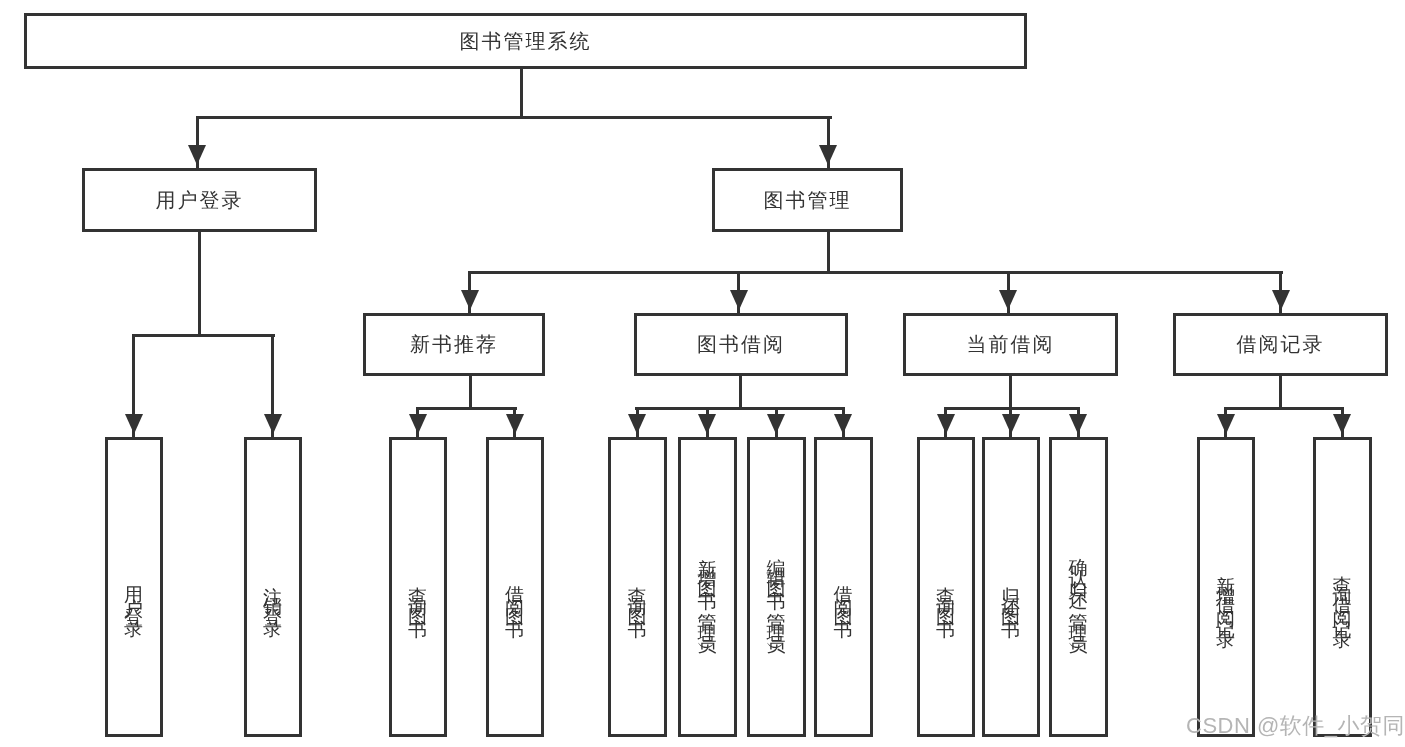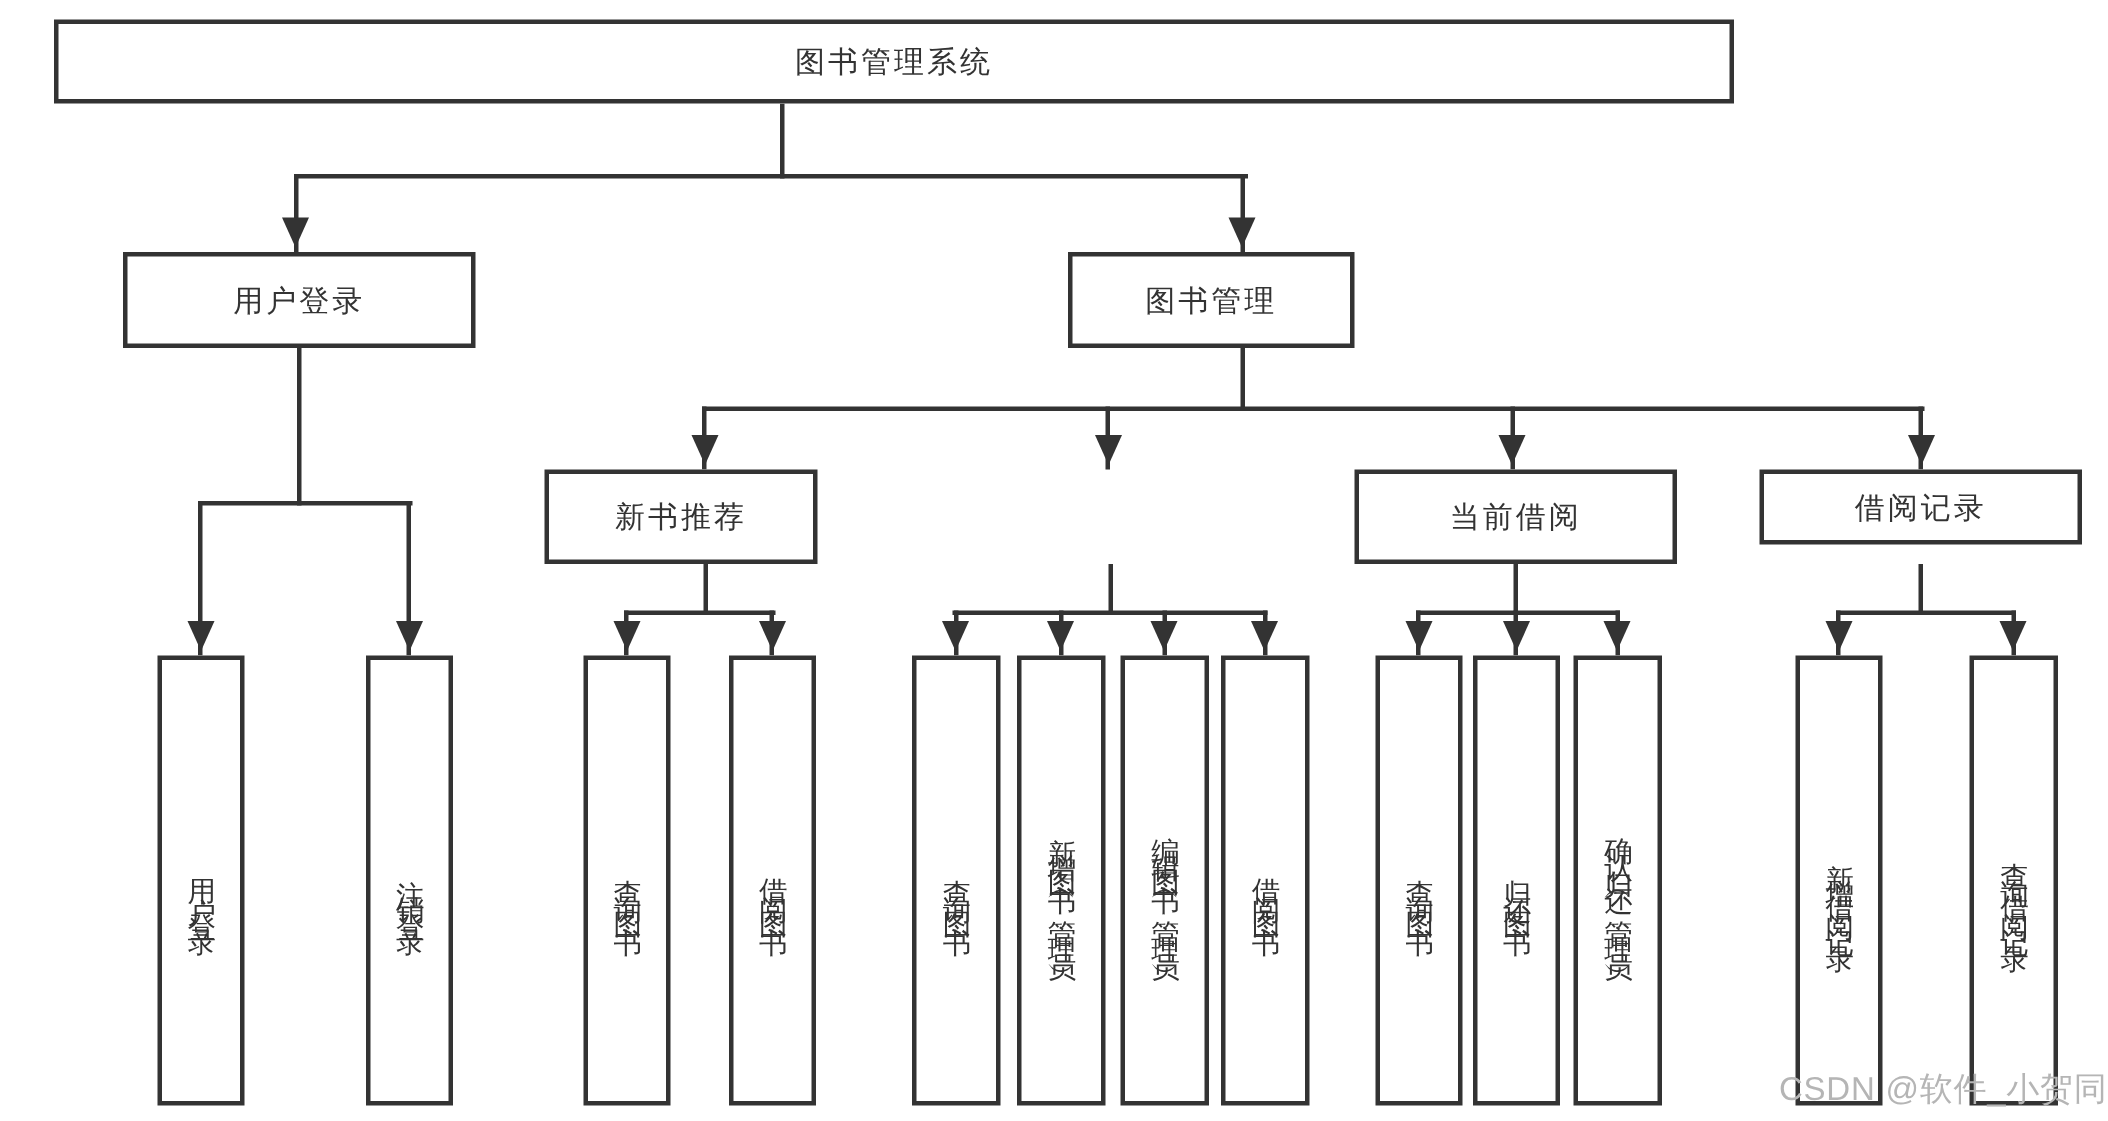--- a/index.html
+++ b/index.html
@@ -110,38 +110,41 @@
   <div class="vline" style="left:1077px;top:407px;height:30px"></div>
   <div class="arrow" style="left:1069px;top:414px"></div>
 
   <div class="vline" style="left:1279px;top:376px;height:34px"></div>
   <div class="hline" style="left:1224px;top:407px;width:120px"></div>
   <div class="vline" style="left:1224px;top:407px;height:30px"></div>
   <div class="arrow" style="left:1217px;top:414px"></div>
   <div class="vline" style="left:1341px;top:407px;height:30px"></div>
   <div class="arrow" style="left:1333px;top:414px"></div>
 
-  <div class="node h" style="left:36px;top:13px;width:1120px;height:56px">
+  <div class="node h" style="left:24px;top:13px;width:1003px;height:56px">
     <span>图书管理系统</span>
   </div>
 
   <div class="node h" style="left:82px;top:168px;width:235px;height:64px">
     <span>用户登录</span>
   </div>
   <div class="node h" style="left:712px;top:168px;width:191px;height:64px">
     <span>图书管理</span>
   </div>
 
   <div class="node h" style="left:363px;top:313px;width:182px;height:63px">
     <span>新书推荐</span>
   </div>
+  <div class="node h" style="left:634px;top:313px;width:214px;height:63px">
+    <span>图书借阅</span>
+  </div>
   <div class="node h" style="left:903px;top:313px;width:215px;height:63px">
     <span>当前借阅</span>
   </div>
-  <div class="node h" style="left:1173px;top:313px;width:215px;height:50px">
+  <div class="node h" style="left:1173px;top:313px;width:215px;height:63px">
     <span>借阅记录</span>
   </div>
 
   <div class="node v" style="left:105px;top:437px;width:58px;height:300px">
     <span>用户登录</span>
   </div>
   <div class="node v" style="left:244px;top:437px;width:58px;height:300px">
     <span>注销登录</span>
   </div>
 

